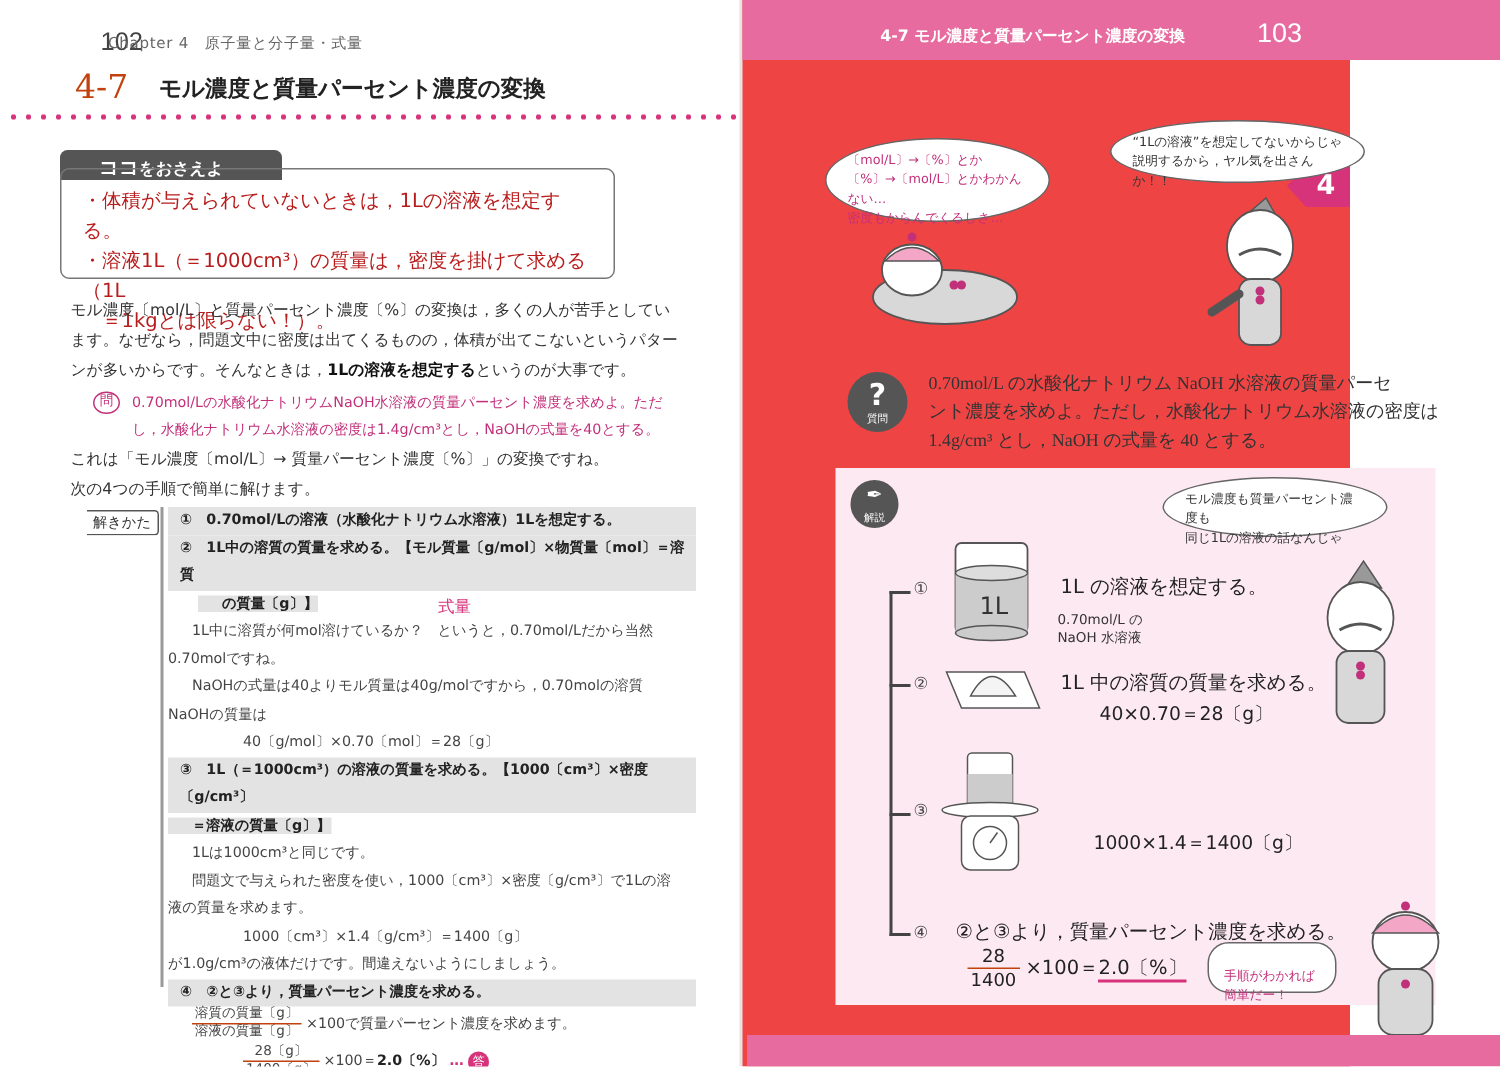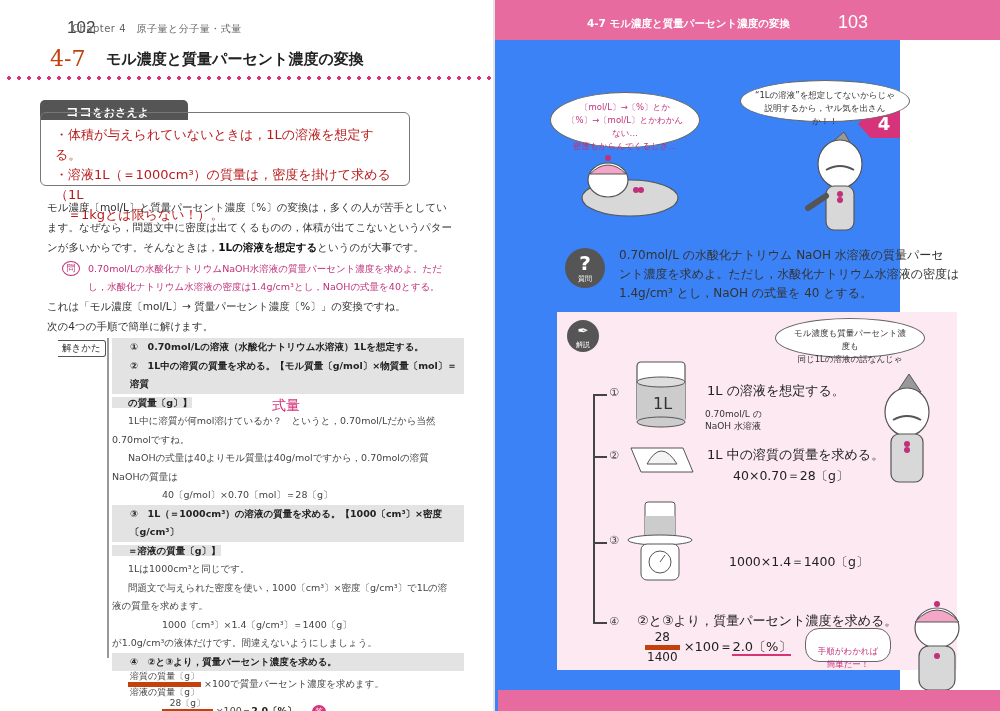--- a/index.html
+++ b/index.html
@@ -1,20 +1,20 @@
 <!DOCTYPE html>
 <html><head>
 <meta charset="utf-8">
 <style>
   * { box-sizing: border-box; margin: 0; padding: 0; }
   html, body { width: 1000px; height: 711px; overflow: hidden; background: #fff; }
   body { font-family: "DejaVu Sans", "Liberation Sans", sans-serif; color: #333; position: relative; }
   .page { position: absolute; top: 0; height: 711px; }
   .left { left: 0; width: 495px; background: #fff; }
-  .right { left: 495px; width: 405px; background: #3b82f6; }
+  .right { left: 495px; width: 405px; background: #ef4444; }
   .gutter { position: absolute; left: 493px; top: 0; width: 4px; height: 711px; background: #e8e2e4; }
 
   
   .pnum-l { position: absolute; left: 22px; top: 18px; font-size: 17px; color: #444; font-family: "Liberation Sans", sans-serif; margin-left: 45px; }
   .chap { position: absolute; left: 72px; top: 22px; font-size: 10px; color: #666; letter-spacing: 0.5px; }
   .sec-num { position: absolute; left: 50px; top: 46px; font-size: 22px; color: #c2410c; font-family: "DejaVu Serif", serif; }
   .sec-title { position: absolute; left: 106px; top: 50px; font-size: 15px; font-weight: bold; color: #222; text-align: center; }
   .dots { position: absolute; left: 4px; top: 75px; width: 488px; height: 6px;
     background-image: radial-gradient(circle, #d6337a 1.6px, transparent 2px);
     background-size: 10px 6px; background-repeat: repeat-x; }
@@ -25,48 +25,48 @@
   .koko-line { font-size: 13px; line-height: 20px; color: #b91c1c; }
 
   .para { position: absolute; left: 47px; width: 415px; font-size: 10.5px; line-height: 20px; color: #333; }
   .para b { color: #111; }
   .q-left { position: absolute; left: 62px; top: 260px; width: 400px; font-size: 9.5px; line-height: 18px; color: #c2307a; padding-left: 26px; }
   .q-left .qbadge { position: absolute; left: 0; top: 1px; border: 1px solid #c2307a; border-radius: 50%; width: 18px; height: 15px; font-size: 9px; text-align: center; line-height: 13px; }
 
   .tokikata { position: absolute; left: 58px; top: 340px; font-size: 9.5px; border: 1px solid #555; border-left: none; padding: 1px 4px; border-radius: 0 3px 3px 0; color: #333; }
   .steps-rail { position: absolute; left: 107px; top: 338px; width: 2px; height: 320px; background: #999; }
   .steps { position: absolute; left: 112px; top: 338px; width: 352px; font-size: 9.5px; line-height: 18.5px; color: #444; }
-  .sh { background: #e3e3e3; font-weight: bold; color: #222; padding-left: 18px; }
+  .sh { background: #e3e3e3; font-weight: bold; color: #222; padding-left: 8px; }
   .ind1 { padding-left: 16px; }
   .ind2 { padding-left: 50px; }
-  .pinknote { color: #d6337a; font-size: 14px; position: absolute; left: 160px; top: 29px; }
+  .pinknote { color: #d6337a; font-size: 11px; position: absolute; left: 160px; top: 29px; }
   .frac { display: inline-block; vertical-align: middle; text-align: center; font-size: 9px; line-height: 11px; }
-  .frac .num { display: block; border-bottom: 5px solid #c2410c; padding: 0 2px; }
+  .frac .num { display: block; border-bottom: 1px solid #c2410c; padding: 0 2px; }
   .frac .den { display: block; padding: 0 2px; }
   .ans { font-weight: bold; border-bottom: 2px solid #d6337a; color: #222; }
   .ans-mark { display: inline-block; width: 14px; height: 14px; border-radius: 50%; background: #d6337a; color: #fff; font-size: 8px; text-align: center; line-height: 14px; vertical-align: middle; }
   .dotsp { color: #d6337a; font-weight: bold; }
 
   
   .top-band { position: absolute; left: 0; top: 0; width: 505px; height: 40px; background: #e86b9f; }
   .rhead { position: absolute; right: 110px; top: 17px; font-size: 10.5px; color: #fff; font-weight: bold; }
   .pnum-r { position: absolute; right: 32px; top: 12px; font-size: 18px; color: #fff; font-family: "Liberation Sans", sans-serif; }
   .bottom-band { position: absolute; left: 3px; top: 690px; width: 502px; height: 21px; background: #e86b9f; }
   .chap-tab { position: absolute; right: 0; top: 110px; width: 42px; height: 28px; background: #d6337a; clip-path: polygon(30% 0, 100% 0, 100% 100%, 30% 100%, 0 50%); color: #fff; font-weight: bold; font-size: 18px; text-align: center; line-height: 28px; padding-left: 10px; }
 
-  .bubble { position: absolute; border: 1.2px solid #666; border-radius: 50%; background: #fff; font-size: 8.5px; line-height: 13px; text-align: center; padding: 8px 14px; }
+  .bubble { position: absolute; border: 1.2px solid #666; border-radius: 50%; background: #fff; font-size: 8.5px; line-height: 13px; text-align: left; padding: 8px 14px; }
   .bubble.pink { color: #c2307a; }
 
   .char { position: absolute; }
 
   .q-right { position: absolute; left: 70px; top: 246px; width: 395px; }
   .q-icon { position: absolute; left: 0; top: 2px; width: 40px; height: 40px; border-radius: 50%; background: #555; color: #fff; text-align: center; }
   .q-icon .qm { font-size: 20px; font-weight: bold; line-height: 24px; display: block; margin-top: 3px; }
   .q-icon .ql { font-size: 7px; display: block; line-height: 8px; }
-  .q-text { margin-left: 54px; font-size: 12px; line-height: 19px; color: #333; }
+  .q-text { margin-left: 54px; font-size: 12px; line-height: 19px; color: #333; font-family: Liberation Serif, serif; }
 
   .kaisetsu { position: absolute; left: 62px; top: 312px; width: 400px; height: 358px; background: #fde9f1; }
   .k-icon { position: absolute; left: 10px; top: 8px; width: 32px; height: 32px; border-radius: 50%; background: #555; color: #fff; font-size: 7px; text-align: center; }
   .k-icon .pen { display: block; font-size: 13px; line-height: 18px; margin-top: 2px; }
   .flow-rail { position: absolute; left: 36px; top: 82px; width: 2px; height: 230px; background: #444; }
   .flow-item { position: absolute; left: 36px; height: 2px; background: #444; }
   .circ { position: absolute; font-size: 11px; color: #444; }
   .step-title { position: absolute; font-size: 13px; color: #222; }
   .step-calc { position: absolute; font-size: 12.5px; color: #222; }
   .small-note { position: absolute; font-size: 9px; color: #333; line-height: 12px; }
@@ -105,21 +105,21 @@
   <div class="para" style="top:296px;">
     <div>これは「モル濃度〔mol/L〕→ 質量パーセント濃度〔%〕」の変換ですね。</div>
     <div>次の4つの手順で簡単に解けます。</div>
   </div>
 
   <div class="tokikata">解きかた</div>
   <div class="steps-rail"></div>
   <div class="steps">
     <div class="sh">①　0.70mol/Lの溶液（水酸化ナトリウム水溶液）1Lを想定する。</div>
     <div class="sh">②　1L中の溶質の質量を求める。【モル質量〔g/mol〕×物質量〔mol〕＝溶質</div>
-    <div style="position:relative;"><span class="sh ind1">の質量〔g〕】</span><span class="pinknote" style="top:2px;">式量</span></div>
+    <div style="position:relative;margin-left:20px;"><span class="sh ind1">の質量〔g〕】</span><span class="pinknote" style="top:2px;">式量</span></div>
     <div class="ind1">1L中に溶質が何mol溶けているか？　というと，0.70mol/Lだから当然</div>
     <div>0.70molですね。</div>
     <div class="ind1">NaOHの式量は40よりモル質量は40g/molですから，0.70molの溶質</div>
     <div>NaOHの質量は</div>
     <div class="ind2">40〔g/mol〕×0.70〔mol〕＝28〔g〕</div>
     <div class="sh">③　1L（＝1000cm³）の溶液の質量を求める。【1000〔cm³〕×密度〔g/cm³〕</div>
     <div><span class="sh ind1">＝溶液の質量〔g〕】</span></div>
     <div class="ind1">1Lは1000cm³と同じです。</div>
     <div class="ind1">問題文で与えられた密度を使い，1000〔cm³〕×密度〔g/cm³〕で1Lの溶</div>
     <div>液の質量を求めます。</div>

